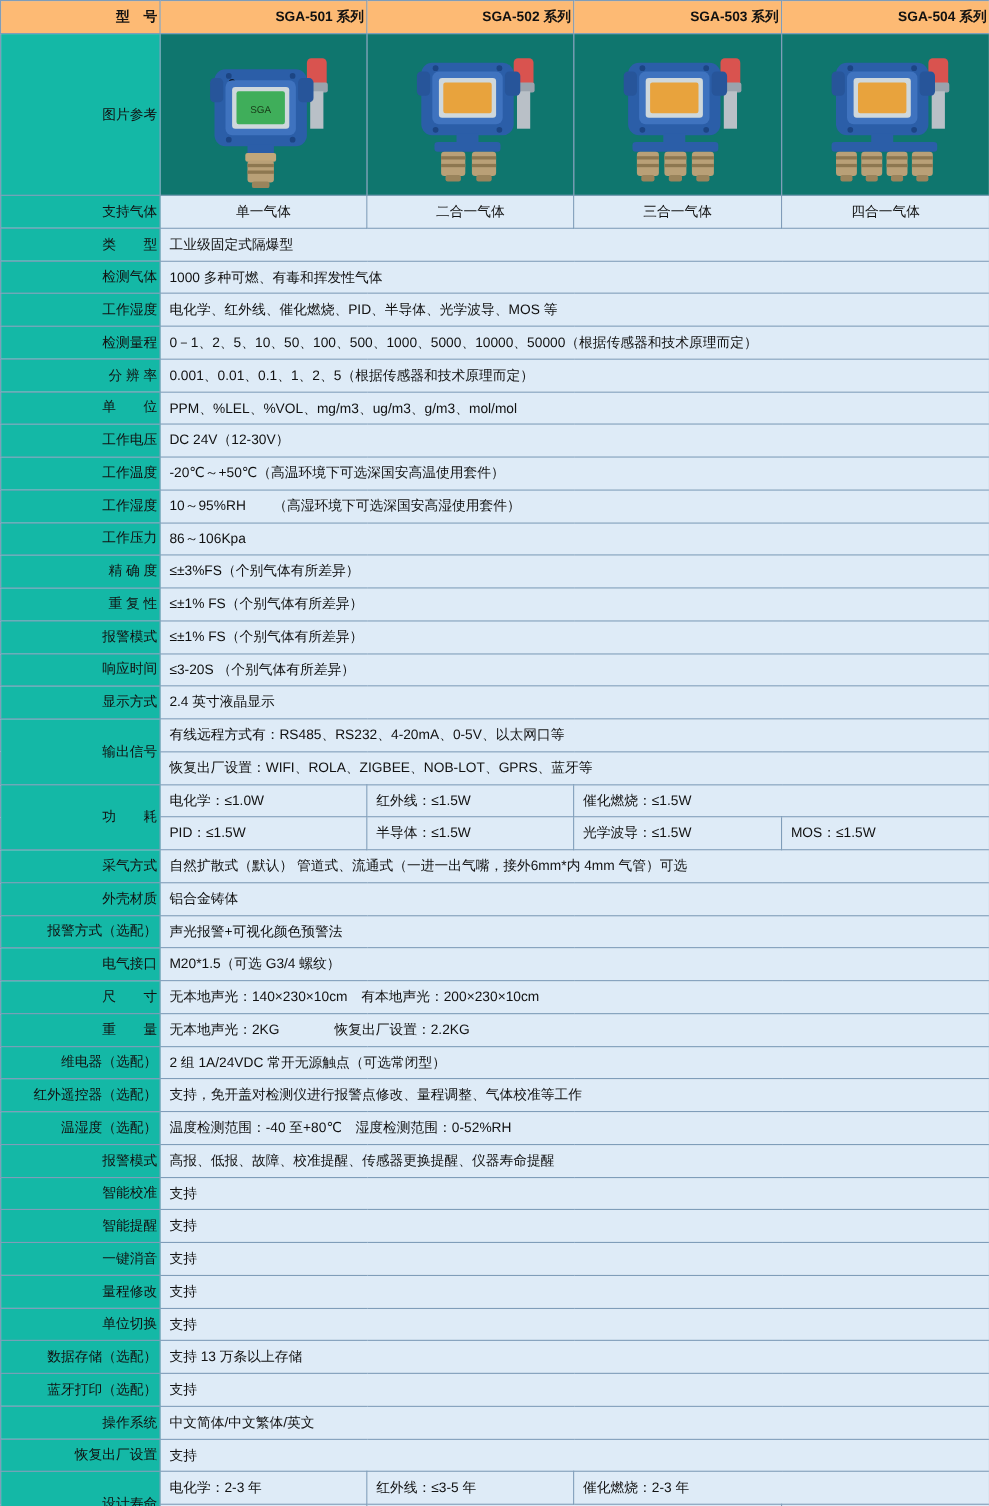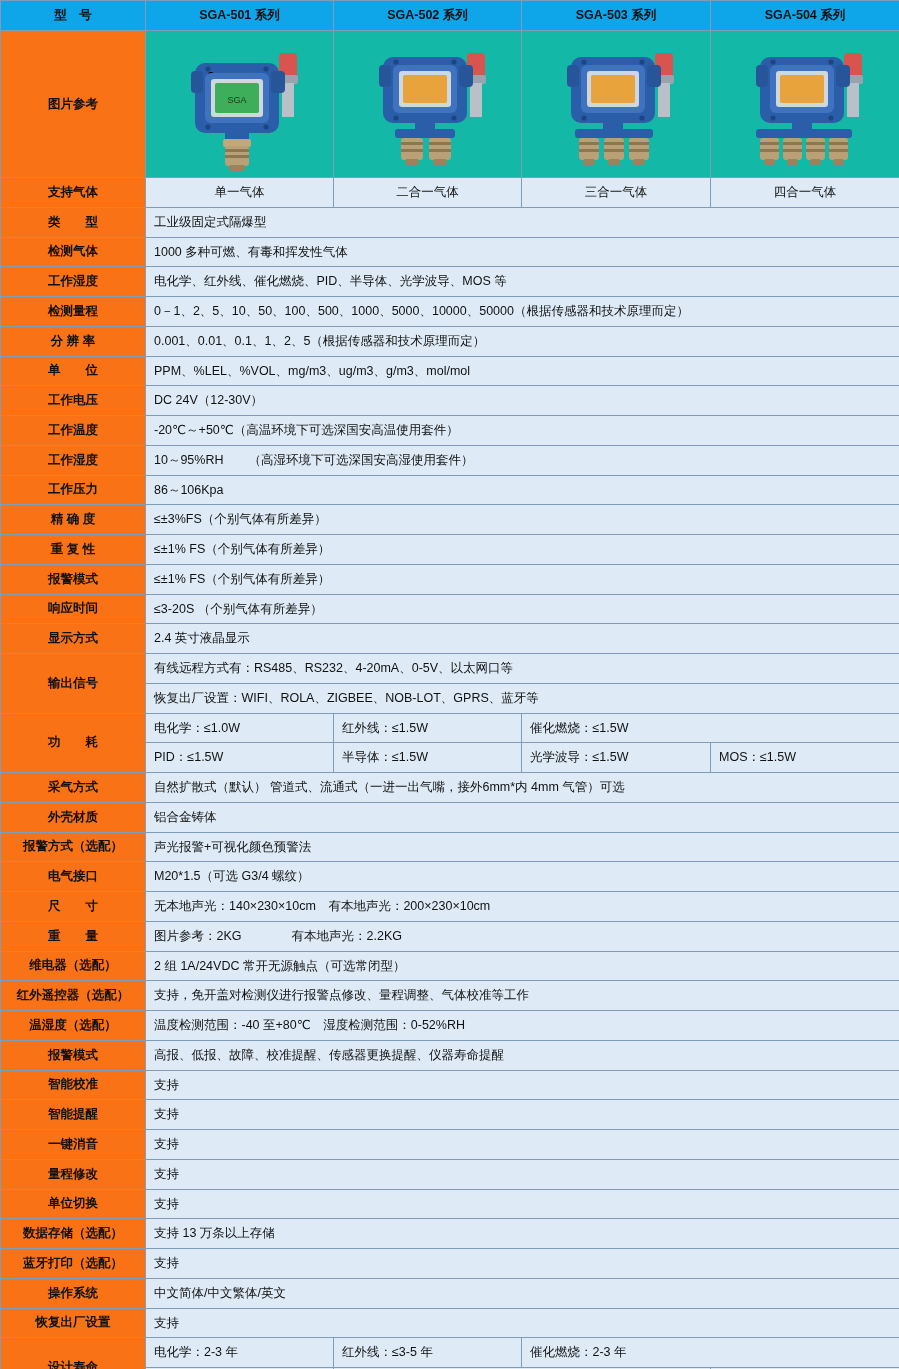--- a/index.html
+++ b/index.html
@@ -1,24 +1,24 @@
 <!DOCTYPE html>
 <html><head>
 <meta charset="utf-8">
 <style>
   html,body{margin:0;padding:0;background:#fff;}
   body{font-family:"Liberation Sans","DejaVu Sans",sans-serif;}
   #sheet{width:899px;box-sizing:border-box;padding:0;}
   table.spec{border-collapse:collapse;width:899px;table-layout:fixed;}
   table.spec td{border:1px solid #7f9db9;vertical-align:middle;font-size:12.5px;color:#111;}
-  td.lab{background:#f97316;text-align:center;font-weight:bold;font-size:13px;color:#000;padding:4px 2px;}
+  td.lab{background:#14b8a6;text-align:right;font-weight:normal;font-size:13px;color:#000;padding:4px 2px;}
   td.val{background:#deebf7;padding:5px 8px;text-align:left;line-height:1.5;margin-left:13px;}
   td.val.center{text-align:center;}
-  .hdr td{background:#0ea5e9;text-align:center;font-weight:bold;font-size:13px;padding:6px 2px;margin-left:20px;}
-  .imgcell{background:#14b8a6;text-align:center;padding:4px 0;}
+  .hdr td{background:#fdba74;text-align:right;font-weight:bold;font-size:13px;padding:6px 2px;margin-left:20px;}
+  .imgcell{background:#0f766e;text-align:center;padding:4px 0;}
   
   .det{position:relative;width:100%;height:138px;}
   .det svg{display:block;margin:0 auto;}
 </style>
 </head>
 <body>
 
 <div id="sheet">
 <table class="spec">
 <colgroup>
@@ -289,21 +289,21 @@
 <tr>
           <td class="lab">电气接口</td>
           <td class="val" colspan="4">M20*1.5（可选 G3/4 螺纹）</td>
         </tr>
 <tr>
           <td class="lab">尺　　寸</td>
           <td class="val" colspan="4">无本地声光：140×230×10cm　有本地声光：200×230×10cm</td>
         </tr>
 <tr>
           <td class="lab">重　　量</td>
-          <td class="val" colspan="4">图片参考：2KG　　　　有本地声光：2.2KG</td>
+          <td class="val" colspan="4">无本地声光：2KG　　　　恢复出厂设置：2.2KG</td>
         </tr>
 <tr>
           <td class="lab">维电器（选配）</td>
           <td class="val" colspan="4">2 组 1A/24VDC 常开无源触点（可选常闭型）</td>
         </tr>
 <tr>
           <td class="lab">红外遥控器（选配）</td>
           <td class="val" colspan="4">支持，免开盖对检测仪进行报警点修改、量程调整、气体校准等工作</td>
         </tr>
 <tr>

